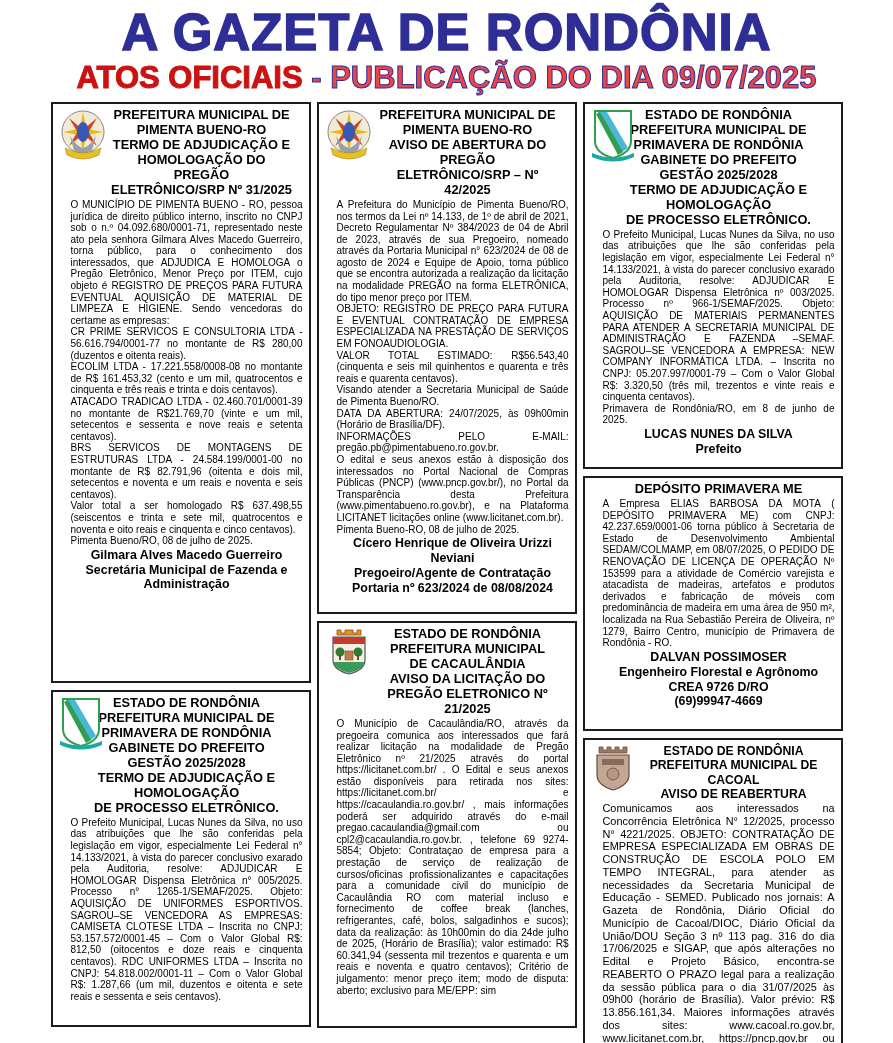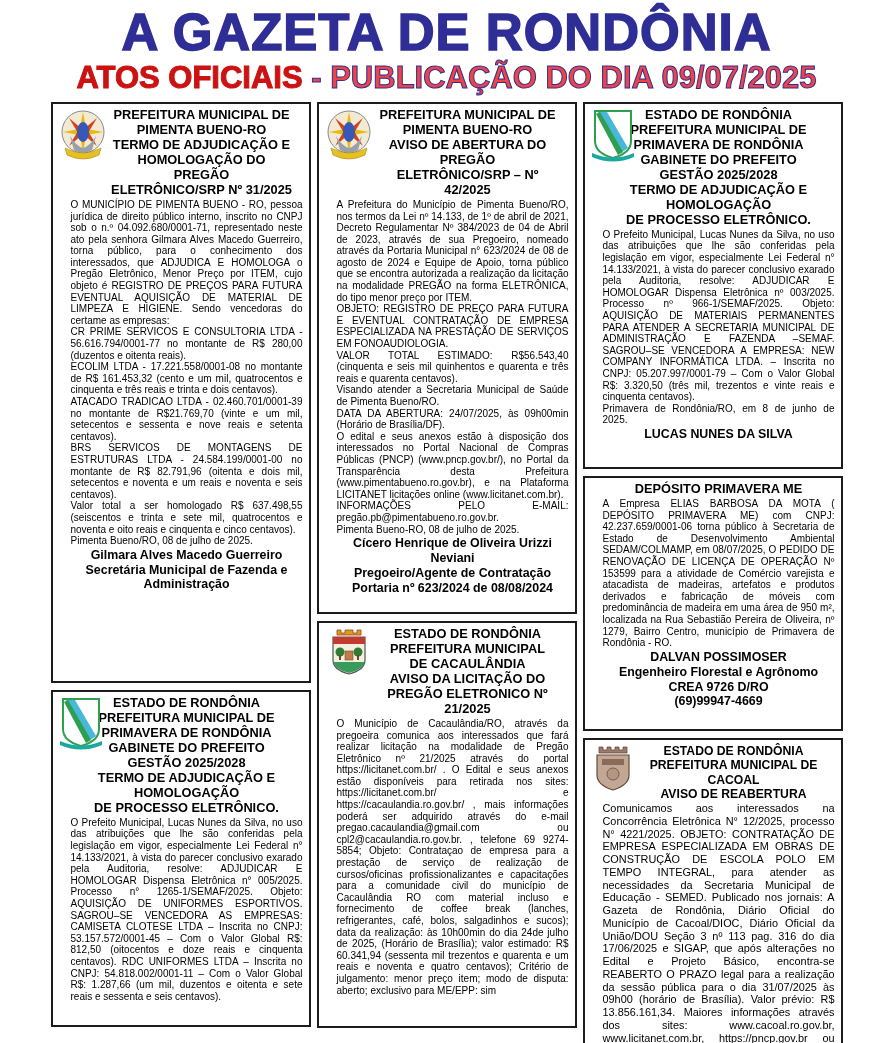--- a/index.html
+++ b/index.html
@@ -93,21 +93,21 @@
         <div class="n-header pad">
           <div>PREFEITURA MUNICIPAL DE</div>
           <div>PIMENTA BUENO-RO</div>
           <div>TERMO DE ADJUDICAÇÃO E</div>
           <div>HOMOLOGAÇÃO DO PREGÃO</div>
           <div>ELETRÔNICO/SRP Nº 31/2025</div>
         </div>
         <div class="n-body">
           <p>O MUNICÍPIO DE PIMENTA BUENO - RO, pessoa jurídica de direito público interno, inscrito no CNPJ sob o n.º 04.092.680/0001-71, representado neste ato pela senhora Gilmara Alves Macedo Guerreiro, torna público, para o conhecimento dos interessados, que ADJUDICA E HOMOLOGA o Pregão Eletrônico, Menor Preço por ITEM, cujo objeto é REGISTRO DE PREÇOS PARA FUTURA EVENTUAL AQUISIÇÃO DE MATERIAL DE LIMPEZA E HIGIENE. Sendo vencedoras do certame as empresas:</p>
           <p>CR PRIME SERVICOS E CONSULTORIA LTDA - 56.616.794/0001-77 no montante de R$ 280,00 (duzentos e oitenta reais).</p>
-          <p>ECOLIM LTDA - 17.221.558/0001-08 no montante de R$ 161.453,32 (cento e um mil, quatrocentos e cinquenta e três reais e trinta e dois centavos).</p>
+          <p>ECOLIM LTDA - 17.221.558/0008-08 no montante de R$ 161.453,32 (cento e um mil, quatrocentos e cinquenta e três reais e trinta e dois centavos).</p>
           <p>ATACADO TRADICAO LTDA - 02.460.701/0001-39 no montante de R$21.769,70 (vinte e um mil, setecentos e sessenta e nove reais e setenta centavos).</p>
           <p>BRS SERVICOS DE MONTAGENS DE ESTRUTURAS LTDA - 24.584.199/0001-00 no montante de R$ 82.791,96 (oitenta e dois mil, setecentos e noventa e um reais e noventa e seis centavos).</p>
           <p>Valor total a ser homologado R$ 637.498,55 (seiscentos e trinta e sete mil, quatrocentos e noventa e oito reais e cinquenta e cinco centavos).</p>
           <p>Pimenta Bueno/RO, 08 de julho de 2025.</p>
         </div>
         <div class="n-sig">
           <div>Gilmara Alves Macedo Guerreiro</div>
           <div>Secretária Municipal de Fazenda e Administração</div>
         </div>
       </div>
@@ -166,22 +166,22 @@
           <div>PIMENTA BUENO-RO</div>
           <div>AVISO DE ABERTURA DO PREGÃO</div>
           <div>ELETRÔNICO/SRP – Nº 42/2025</div>
         </div>
         <div class="n-body">
           <p>A Prefeitura do Município de Pimenta Bueno/RO, nos termos da Lei nº 14.133, de 1º de abril de 2021, Decreto Regulamentar Nº 384/2023 de 04 de Abril de 2023, através de sua Pregoeiro, nomeado através da Portaria Municipal n° 623/2024 de 08 de agosto de 2024 e Equipe de Apoio, torna público que se encontra autorizada a realização da licitação na modalidade PREGÃO na forma ELETRÔNICA, do tipo menor preço por ITEM.</p>
           <p>OBJETO: REGISTRO DE PREÇO PARA FUTURA E EVENTUAL CONTRATAÇÃO DE EMPRESA ESPECIALIZADA NA PRESTAÇÃO DE SERVIÇOS EM FONOAUDIOLOGIA.</p>
           <p>VALOR TOTAL ESTIMADO: R$56.543,40 (cinquenta e seis mil quinhentos e quarenta e três reais e quarenta centavos).</p>
           <p>Visando atender a Secretaria Municipal de Saúde de Pimenta Bueno/RO.</p>
           <p>DATA DA ABERTURA: 24/07/2025, às 09h00min (Horário de Brasília/DF).</p>
+          <p>INFORMAÇÕES PELO E-MAIL: pregão.pb@pimentabueno.ro.gov.br.</p>
           <p>O edital e seus anexos estão à disposição dos interessados no Portal Nacional de Compras Públicas (PNCP) (www.pncp.gov.br/), no Portal da Transparência desta Prefeitura (www.pimentabueno.ro.gov.br), e na Plataforma LICITANET licitações online (www.licitanet.com.br).</p>
-          <p>INFORMAÇÕES PELO E-MAIL: pregão.pb@pimentabueno.ro.gov.br.</p>
           <p>Pimenta Bueno-RO, 08 de julho de 2025.</p>
         </div>
         <div class="n-sig">
           <div>Cícero Henrique de Oliveira Urizzi Neviani</div>
           <div>Pregoeiro/Agente de Contratação</div>
           <div>Portaria nº 623/2024 de 08/08/2024</div>
         </div>
       </div>
 
       <div class="notice h-n4">
@@ -232,20 +232,21 @@
           <div>GESTÃO 2025/2028</div>
           <div>TERMO DE ADJUDICAÇÃO E HOMOLOGAÇÃO</div>
           <div>DE PROCESSO ELETRÔNICO.</div>
         </div>
         <div class="n-body">
           <p>O Prefeito Municipal, Lucas Nunes da Silva, no uso das atribuições que lhe são conferidas pela legislação em vigor, especialmente Lei Federal n° 14.133/2021, à vista do parecer conclusivo exarado pela Auditoria, resolve: ADJUDICAR E HOMOLOGAR Dispensa Eletrônica nº 003/2025. Processo nº 966-1/SEMAF/2025. Objeto: AQUISIÇÃO DE MATERIAIS PERMANENTES PARA ATENDER A SECRETARIA MUNICIPAL DE ADMINISTRAÇÃO E FAZENDA –SEMAF. SAGROU–SE VENCEDORA A EMPRESA: NEW COMPANY INFORMÁTICA LTDA. – Inscrita no CNPJ: 05.207.997/0001-79 – Com o Valor Global R$: 3.320,50 (três mil, trezentos e vinte reais e cinquenta centavos).</p>
           <p>Primavera de Rondônia/RO, em 8 de junho de 2025.</p>
         </div>
         <div class="n-sig">
           <div>LUCAS NUNES DA SILVA</div>
+          <div>Prefeito</div>
         </div>
       </div>
 
       <div class="notice h-n6">
         <div class="n-header">
           <div>DEPÓSITO PRIMAVERA ME</div>
         </div>
         <div class="n-body">
           <p>A Empresa ELIAS BARBOSA DA MOTA ( DEPÓSITO PRIMAVERA ME) com CNPJ: 42.237.659/0001-06 torna público à Secretaria de Estado de Desenvolvimento Ambiental SEDAM/COLMAMP, em 08/07/2025, O PEDIDO DE RENOVAÇÃO DE LICENÇA DE OPERAÇÃO Nº 153599 para a atividade de Comércio varejista e atacadista de madeiras, artefatos e produtos derivados e fabricação de móveis com predominância de madeira em uma área de 950 m², localizada na Rua Sebastião Pereira de Oliveira, nº 1279, Bairro Centro, município de Primavera de Rondônia - RO.</p>
         </div>

